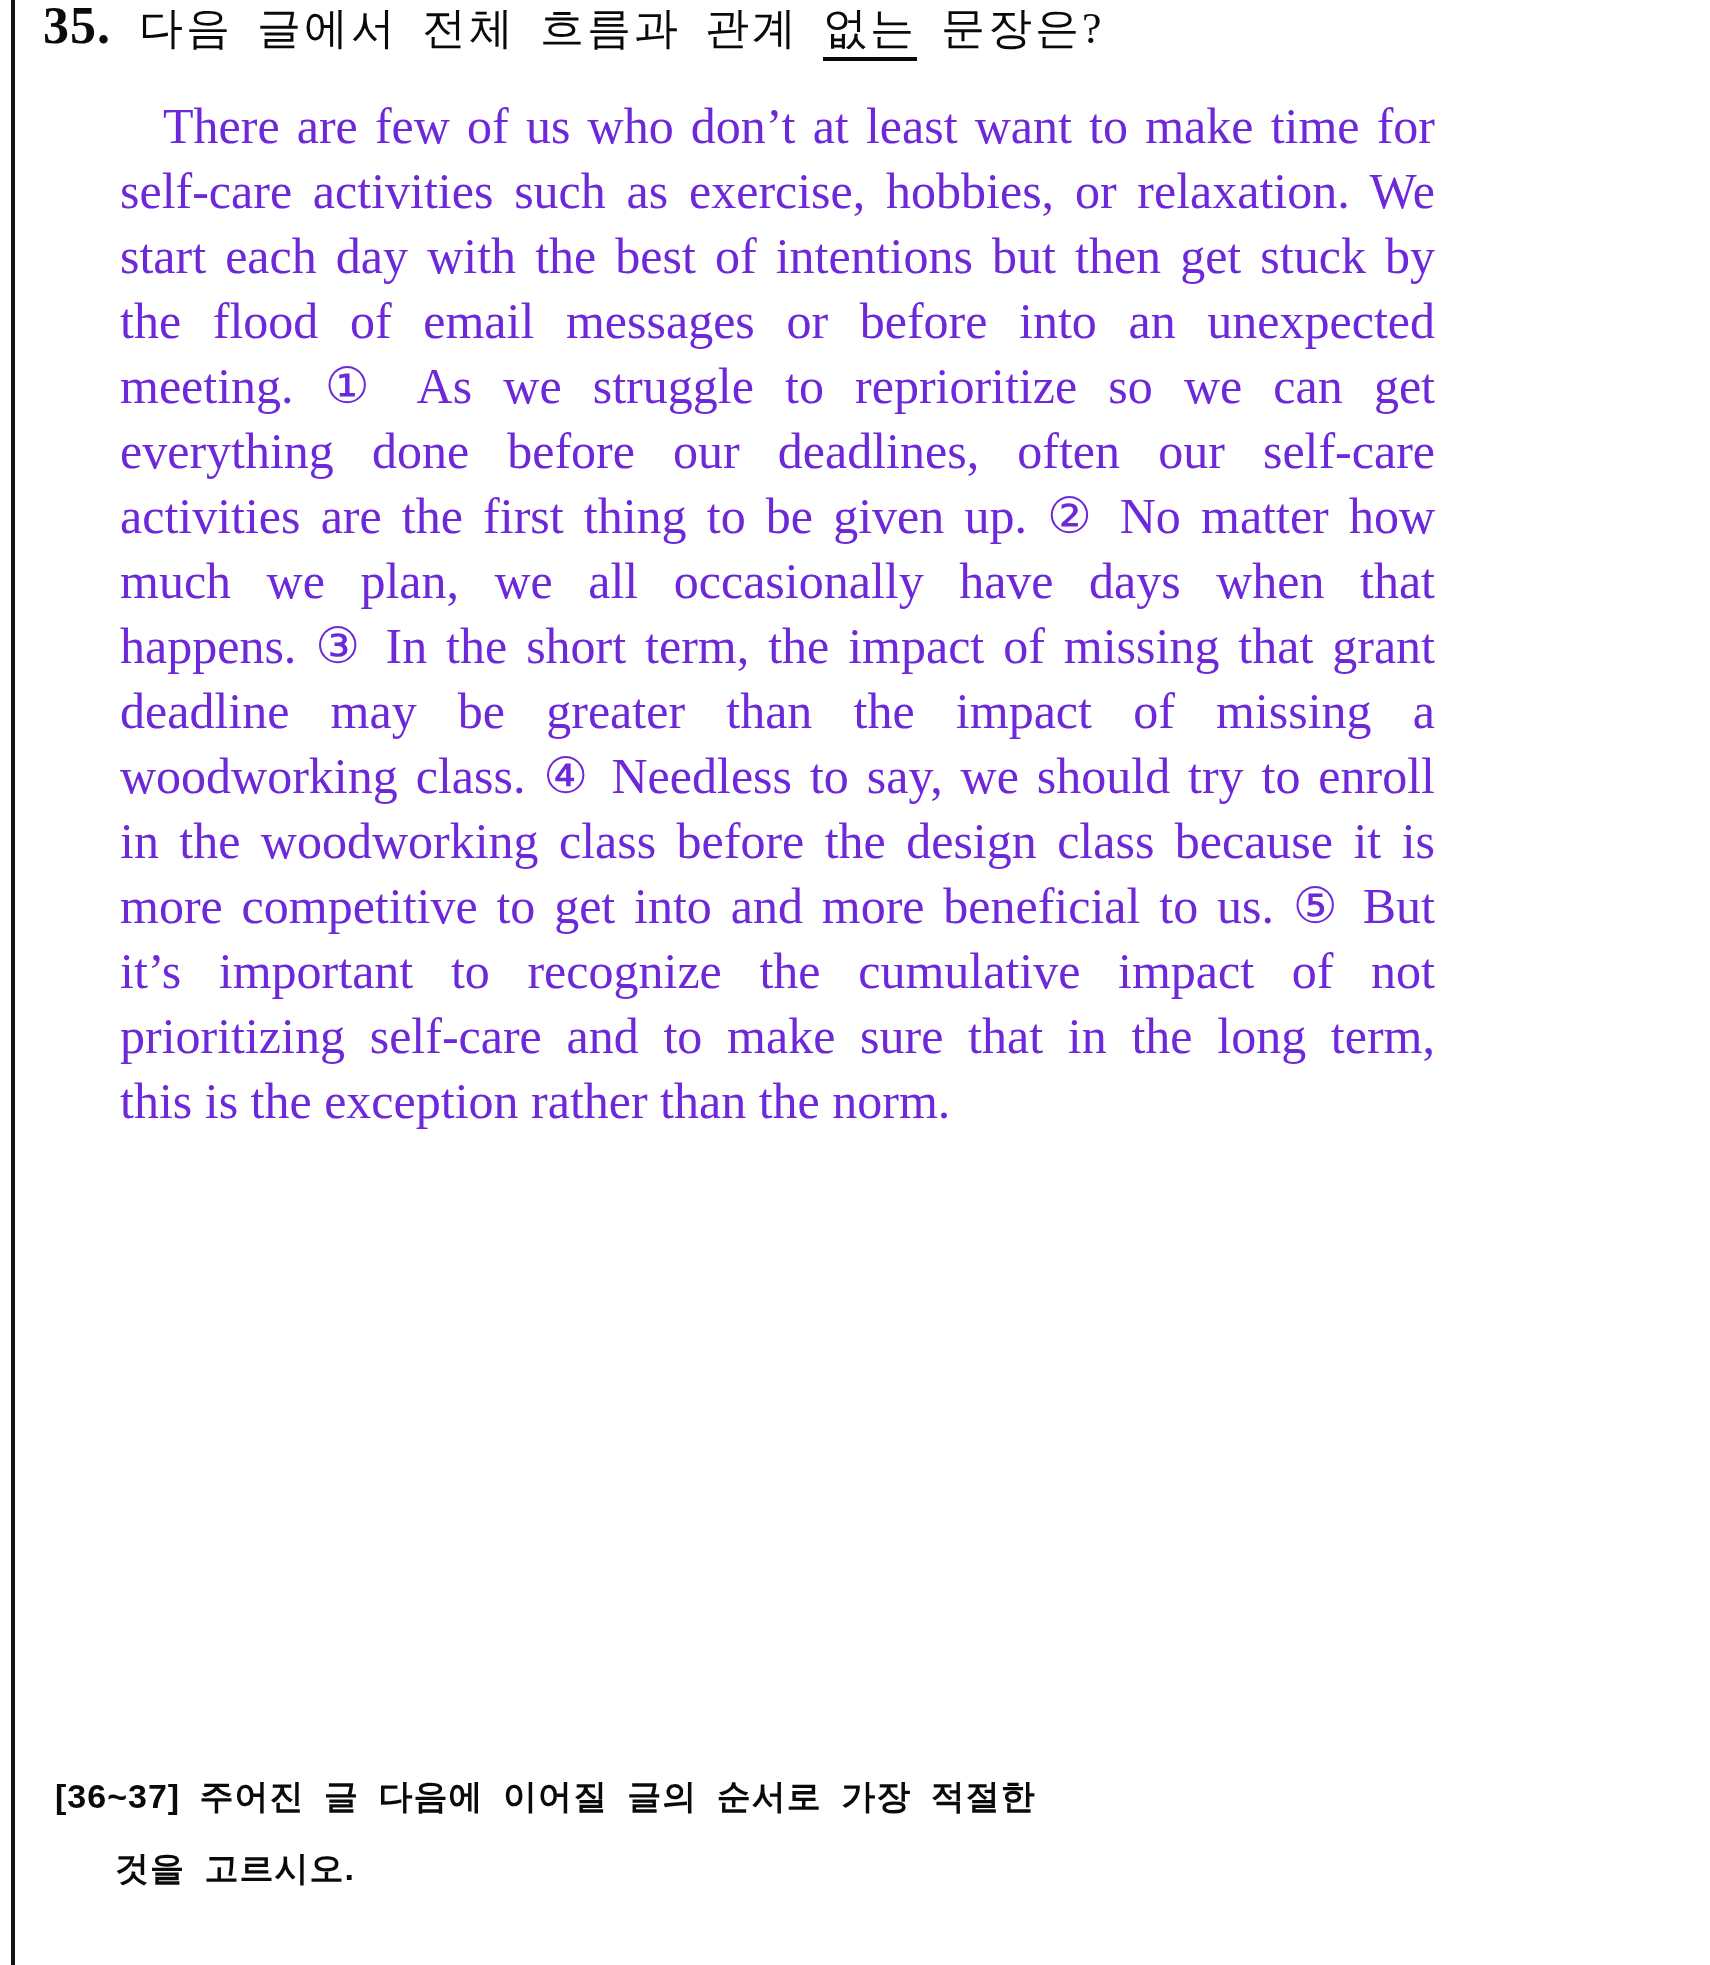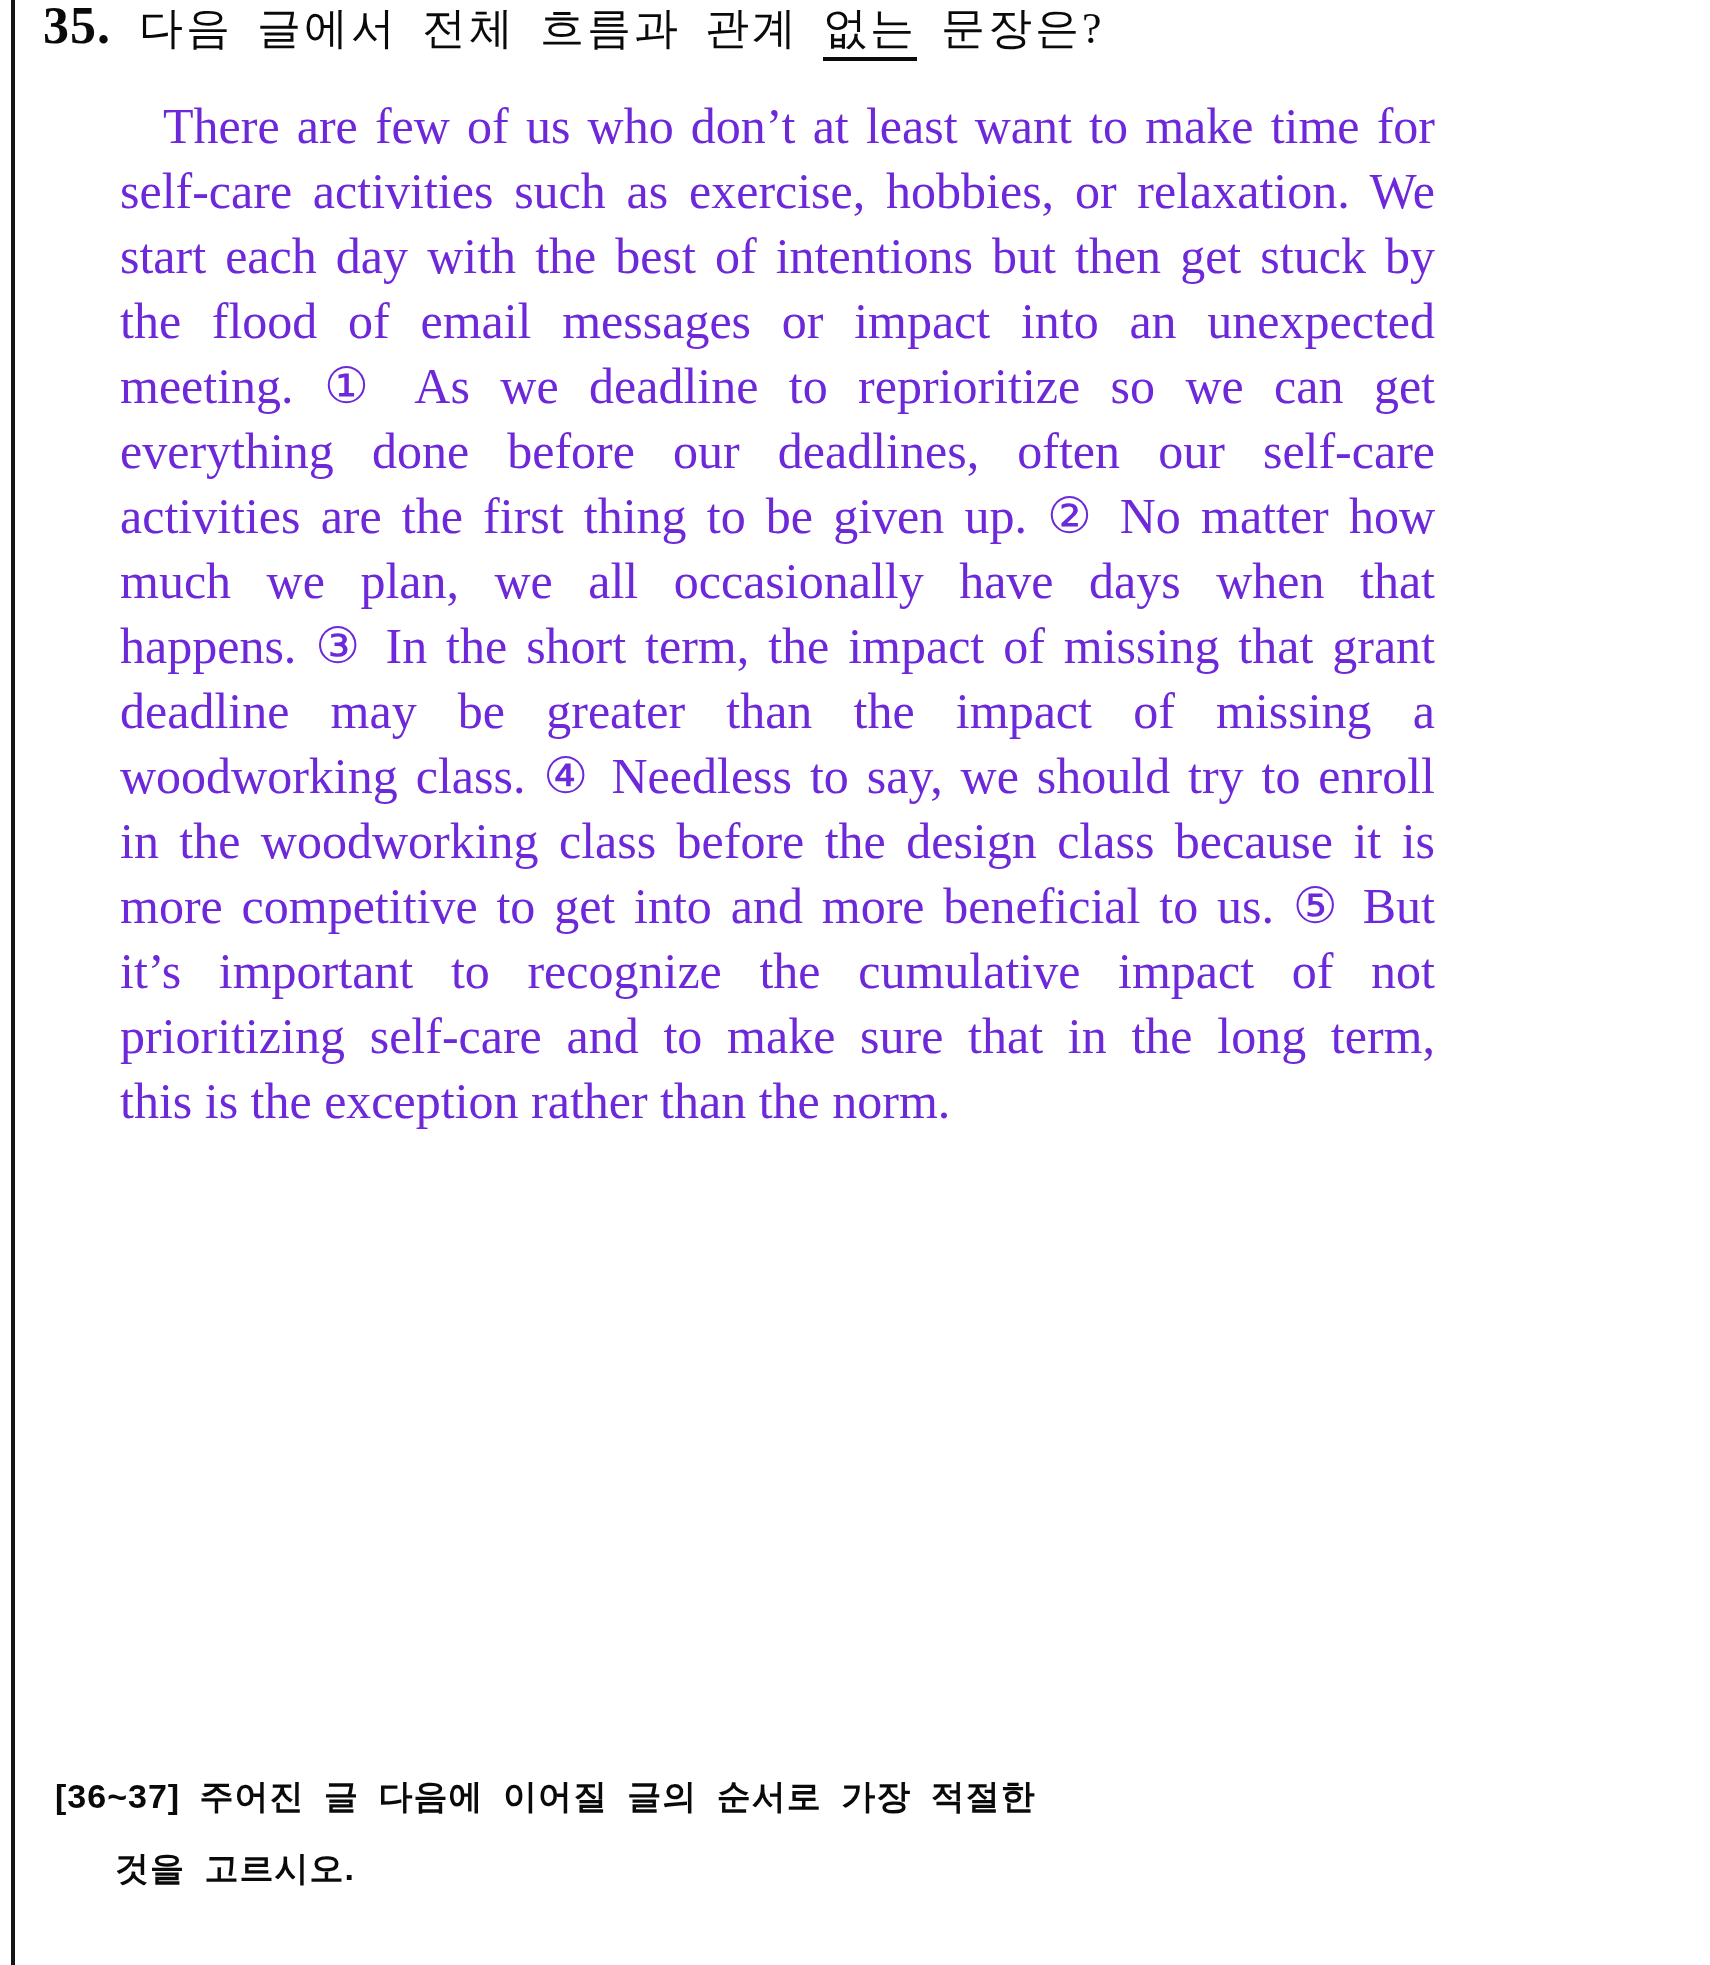--- a/index.html
+++ b/index.html
@@ -103,22 +103,22 @@
 
   <div class="q-header">
     <span class="q-num">35.</span>
     <span class="q-prompt"><span>다음 글에서 전체 흐름과 관계 </span><span class="underlined">없는</span><span> 문장은?</span></span>
   </div>
 
   <div class="passage">
       <div class="passage-line">There are few of us who don’t at least want to make time for</div>
       <div class="passage-line">self-care activities such as exercise, hobbies, or relaxation. We</div>
       <div class="passage-line">start each day with the best of intentions but then get stuck by</div>
-      <div class="passage-line">the flood of email messages or impact into an unexpected</div>
-      <div class="passage-line">meeting. ① As we deadline to reprioritize so we can get</div>
+      <div class="passage-line">the flood of email messages or before into an unexpected</div>
+      <div class="passage-line">meeting. ① As we struggle to reprioritize so we can get</div>
       <div class="passage-line">everything done before our deadlines, often our self-care</div>
       <div class="passage-line">activities are the first thing to be given up. ② No matter how</div>
       <div class="passage-line">much we plan, we all occasionally have days when that</div>
       <div class="passage-line">happens. ③ In the short term, the impact of missing that grant</div>
       <div class="passage-line">deadline may be greater than the impact of missing a</div>
       <div class="passage-line">woodworking class. ④ Needless to say, we should try to enroll</div>
       <div class="passage-line">in the woodworking class before the design class because it is</div>
       <div class="passage-line">more competitive to get into and more beneficial to us. ⑤ But</div>
       <div class="passage-line">it’s important to recognize the cumulative impact of not</div>
       <div class="passage-line">prioritizing self-care and to make sure that in the long term,</div>

